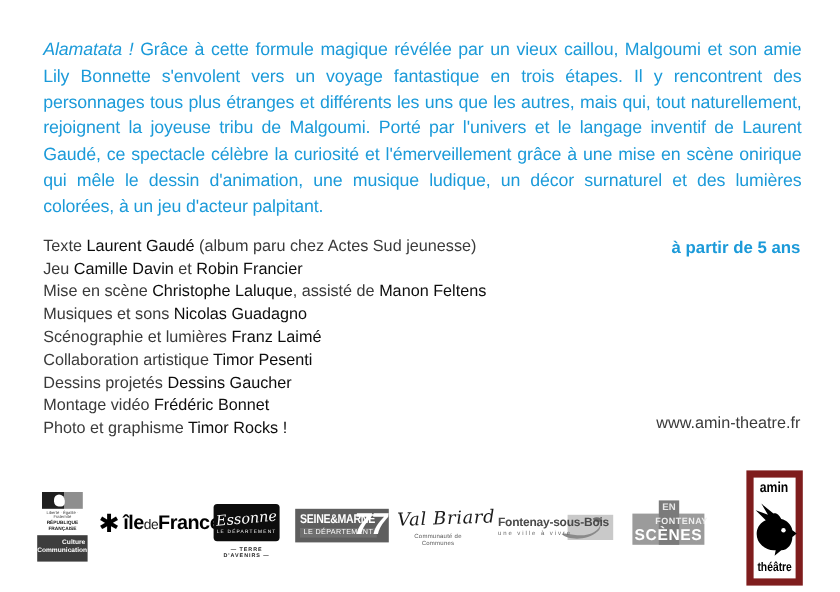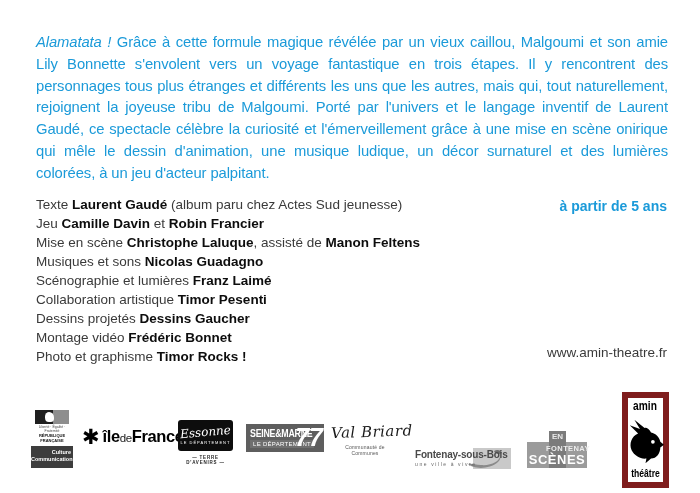--- a/index.html
+++ b/index.html
@@ -11,21 +11,21 @@
   
   .intro {
     position:absolute; left:36px; top:32px; width:632px;
     color:#1b9ad9; font-size:14.8px; line-height:21.8px;
     text-align:justify; letter-spacing:-0.1px;
   }
   .intro .lead { font-style:italic; }
   
   .credits { position:absolute; left:36px; top:195px; width:460px; }
   .credit-line { font-size:13.5px; line-height:19px; color:#3a3a3a; }
-  .credit-line .b { font-weight:bold; color:#0d0d0d; }
+  .credit-line .b { font-weight:normal; color:#0d0d0d; }
   
   .side-info { position:absolute; right:33px; top:197px; text-align:right; color:#1b9ad9; }
   .age { font-weight:bold; font-size:14px; line-height:19px; }
   .duration { font-size:13.5px; line-height:19px; }
   .website { position:absolute; right:33px; top:345px; font-size:13.5px; color:#3a3a3a; }
 
   
   .logo { position:absolute; }
 
   
@@ -65,29 +65,29 @@
   .sm-num { position:absolute; right:1px; top:-2px; font-size:25px; font-weight:bold;
     font-style:italic; line-height:30px; }
 
   
   .valbriard { left:331px; top:423px; width:68px; text-align:center; }
   .vb-name { font-family:"DejaVu Serif", serif; font-style:italic; font-size:15px;
     color:#1a1a1a; transform:rotate(-2deg); letter-spacing:0.5px; white-space:nowrap; }
   .vb-sub { font-size:5px; color:#555; margin-top:3px; letter-spacing:0.2px; }
 
   
-  .fsb { left:415px; top:428px; width:96px; height:24px;margin-top:19px; }
+  .fsb { left:415px; top:428px; width:96px; height:24px; }
   .fsb-box { position:absolute; right:0; top:1px; width:38px; height:21px; background:#c9c9c9; }
   .fsb-swirl { position:absolute; left:52px; top:2px; }
   .fsb-name { position:absolute; left:0; top:2px; font-size:10px; font-weight:bold;
     color:#4a4a4a; white-space:nowrap; letter-spacing:-0.2px; }
   .fsb-sub { position:absolute; left:0; top:14px; font-size:5px; letter-spacing:1.6px; color:#666; }
 
   
-  .fes { left:527px; top:431px; width:60px; height:37px; }
+  .fes { left:527px; top:417px; width:60px; height:37px; }
   .fes-band { position:absolute; left:0; top:11px; width:60px; height:26px; background:#9b9b9b; }
   .fes-tab { position:absolute; left:22px; top:0; width:17px; height:37px; background:#7b7b7b; }
   .fes-en { position:absolute; left:22px; top:1px; width:17px; text-align:center;
     color:#e8e8e8; font-weight:bold; font-size:8px; }
   .fes-fontenay { position:absolute; left:0; top:13px; width:60px; text-align:center;
     color:#ededed; font-weight:bold; font-size:7.5px; letter-spacing:0.4px;margin-left:11px; }
   .fes-scenes { position:absolute; left:0; top:21px; width:60px; text-align:center;
     color:#ffffff; font-weight:bold; font-size:13px; letter-spacing:0.5px; }
 
   

